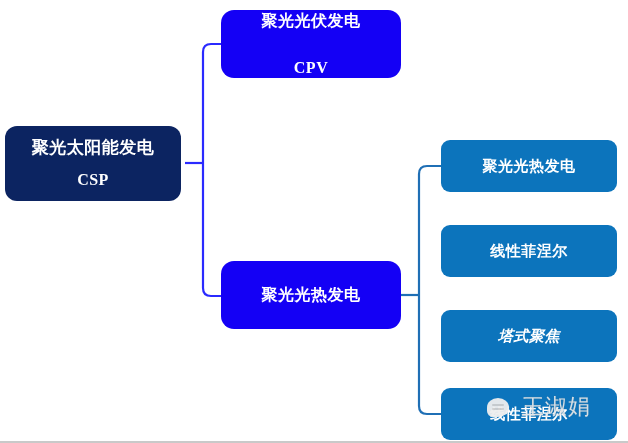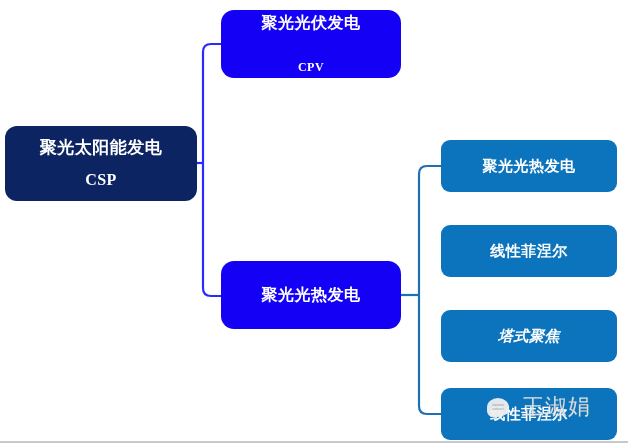--- a/index.html
+++ b/index.html
@@ -39,40 +39,40 @@
   }
   .node .en {
     font-family: "Liberation Serif", serif;
     font-weight: bold;
     letter-spacing: 0.5px;
   }
   
   #node-root {
     left: 5px;
     top: 126px;
-    width: 192px;
+    width: 176px;
     height: 75px;
     background: #0C2461;
     border-radius: 12px;
   }
   #node-root .cn { font-size: 17px; }
   #node-root .en { font-size: 16px; margin-top: 12px; }
 
   
   #node-cpv {
     left: 221px;
     top: 10px;
     width: 180px;
     height: 68px;
     background: #1400F5;
     border-radius: 13px;
     gap: 7px;
   }
   #node-cpv .cn { font-size: 16px; }
-  #node-cpv .en { font-size: 12px; margin-top: 20px; }
+  #node-cpv .en { font-size: 16px; margin-top: 20px; }
 
   #node-csp-thermal {
     left: 221px;
     top: 261px;
     width: 180px;
     height: 68px;
     background: #1400F5;
     border-radius: 13px;
   }
   #node-csp-thermal .cn { font-size: 16px; }

